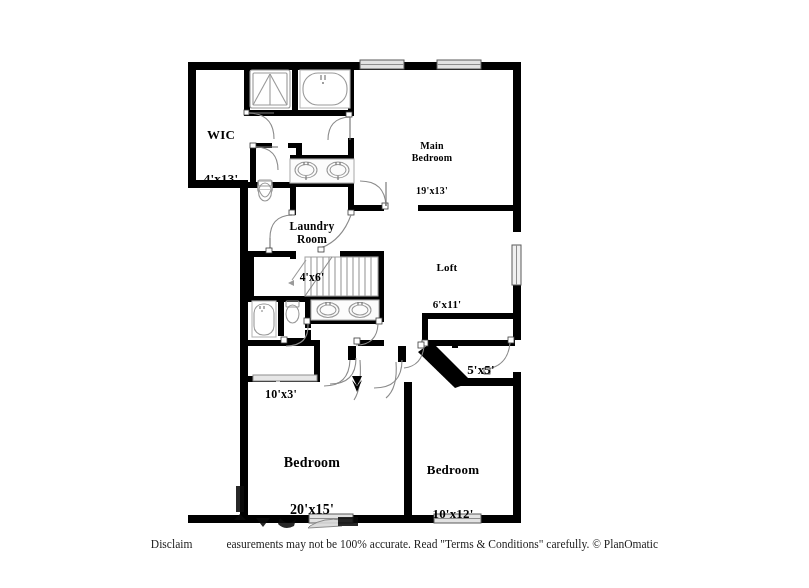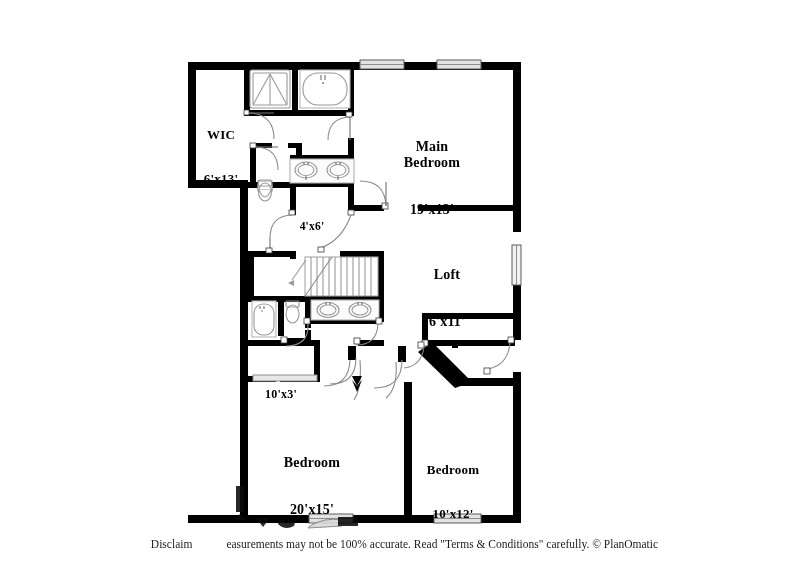--- a/index.html
+++ b/index.html
@@ -339,38 +339,43 @@
 
       <g>
         <rect x="418" y="342" width="6" height="6" fill="#ffffff" stroke="#3a3a3a" stroke-width="0.8"></rect>
       </g>
     </g>
 
   </svg>
 
   <div class="room-label" style="left:181px; top:99px; width:80px; font-size:13px;">
     <span class="rl-name">WIC</span>
-    <span class="rl-dim">6'x13'</span>
-  </div>
-
-  <div class="room-label" style="left:372px; top:108px; width:120px; font-size:14px;">
+    <span class="rl-dim">4'x13'</span>
+  </div>
+
+  <div class="room-label" style="left:372px; top:118px; width:120px; font-size:10px;">
     <span class="rl-name">Main
 Bedroom</span>
     <span class="rl-dim">19'x13'</span>
   </div>
 
   <div class="room-label" style="left:265px; top:194px; width:94px; font-size:11.5px;">
+    <span class="rl-name">Laundry
+Room</span>
     <span class="rl-dim">4'x6'</span>
   </div>
 
-  <div class="room-label" style="left:397px; top:236px; width:100px; font-size:14px;">
+  <div class="room-label" style="left:397px; top:236px; width:100px; font-size:11px;">
     <span class="rl-name">Loft</span>
     <span class="rl-dim">6'x11'</span>
   </div>
 
+  <div class="room-label" style="left:446px; top:334px; width:70px; font-size:13px;">
+    <span class="rl-dim">5'x5'</span>
+  </div>
 
   <div class="room-label" style="left:246px; top:361px; width:70px; font-size:12px;">
     <span class="rl-dim">10'x3'</span>
   </div>
 
   <div class="room-label" style="left:252px; top:424px; width:120px; font-size:14px;">
     <span class="rl-name">Bedroom</span>
     <span class="rl-dim">20'x15'</span>
   </div>
 

